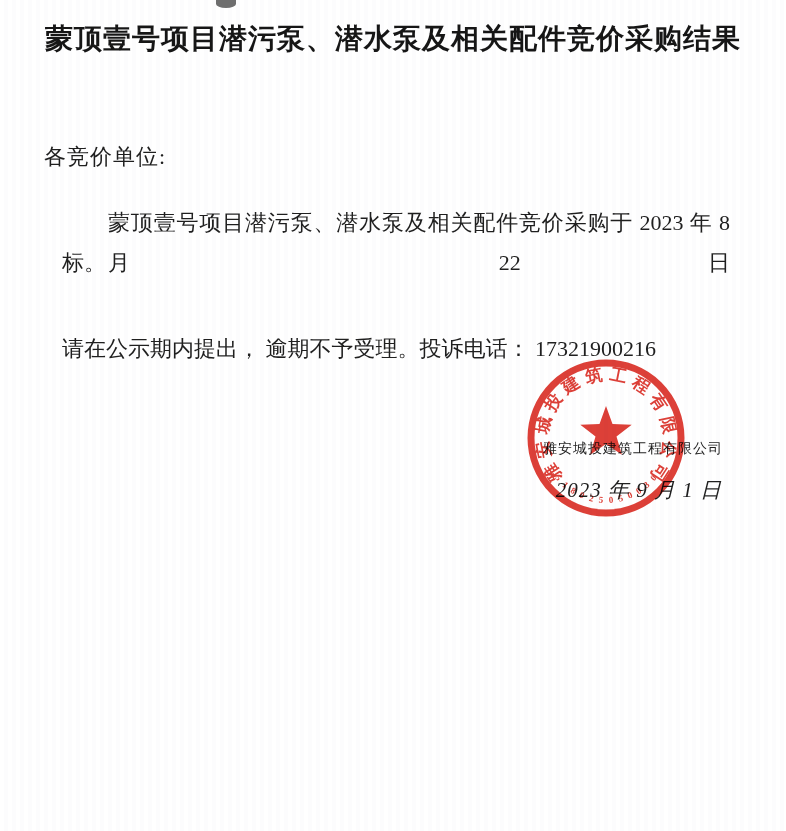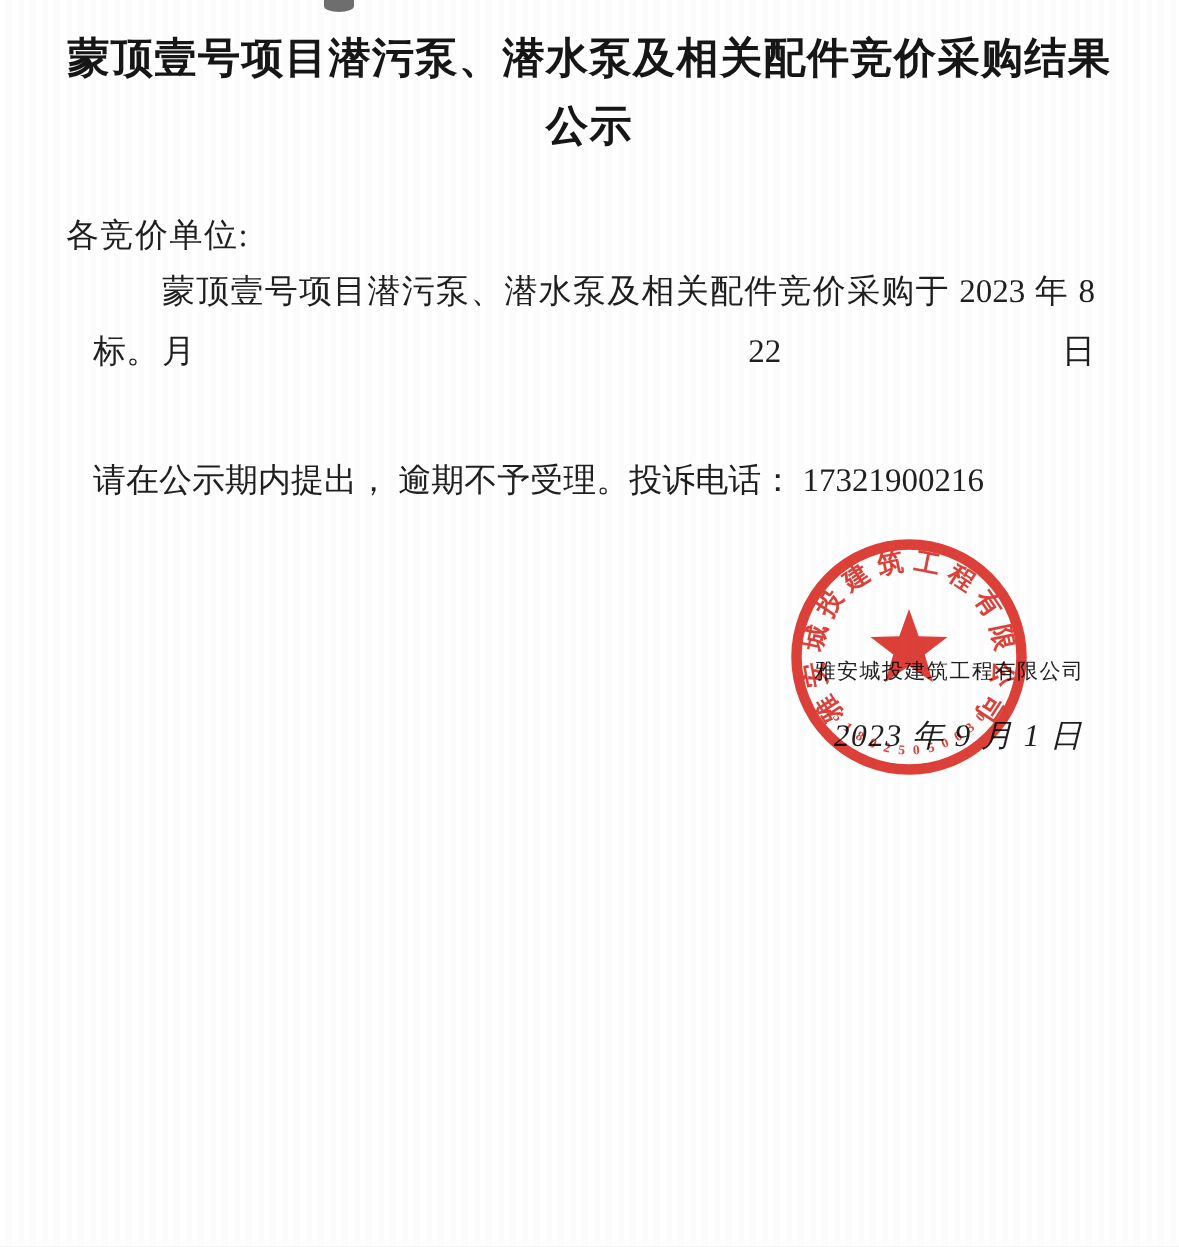--- a/index.html
+++ b/index.html
@@ -33,21 +33,21 @@
     color: #161616;
     letter-spacing: 1px;
   }
   .title .tline { display: block; }
   .salutation {
     position: absolute; left: 44px; top: 137px;
     font-size: 22px; line-height: 40px;
     letter-spacing: 1px;
   }
   .para {
-    position: absolute; left: 62px; width: 668px;
+    position: absolute; left: 62px; width: 668px; margin-top: 29px;
   }
   .para1 { top: 174px; }
   .para2 { top: 300px; }
   .bline {
     font-size: 22px;
     line-height: 40px;
     height: 40px;
     white-space: nowrap;
   }
   .just {
@@ -88,21 +88,20 @@
 </style>
 </head>
 <body>
 
 <div class="page">
 
   <div class="speck"></div>
 
   <h1 class="title">
     <span class="tline">蒙顶壹号项目潜污泵、潜水泵及相关配件竞价采购结果</span>
-    <span class="tline">公示</span>
   </h1>
 
   <div class="salutation">各竞价单位:</div>
 
   <div class="para para1">
     <div class="bline just indent">蒙顶壹号项目潜污泵、潜水泵及相关配件竞价采购于 2023 年 8 月 22 日</div>
     <div class="bline">标。</div>
   </div>
 
   <div class="para para2">

